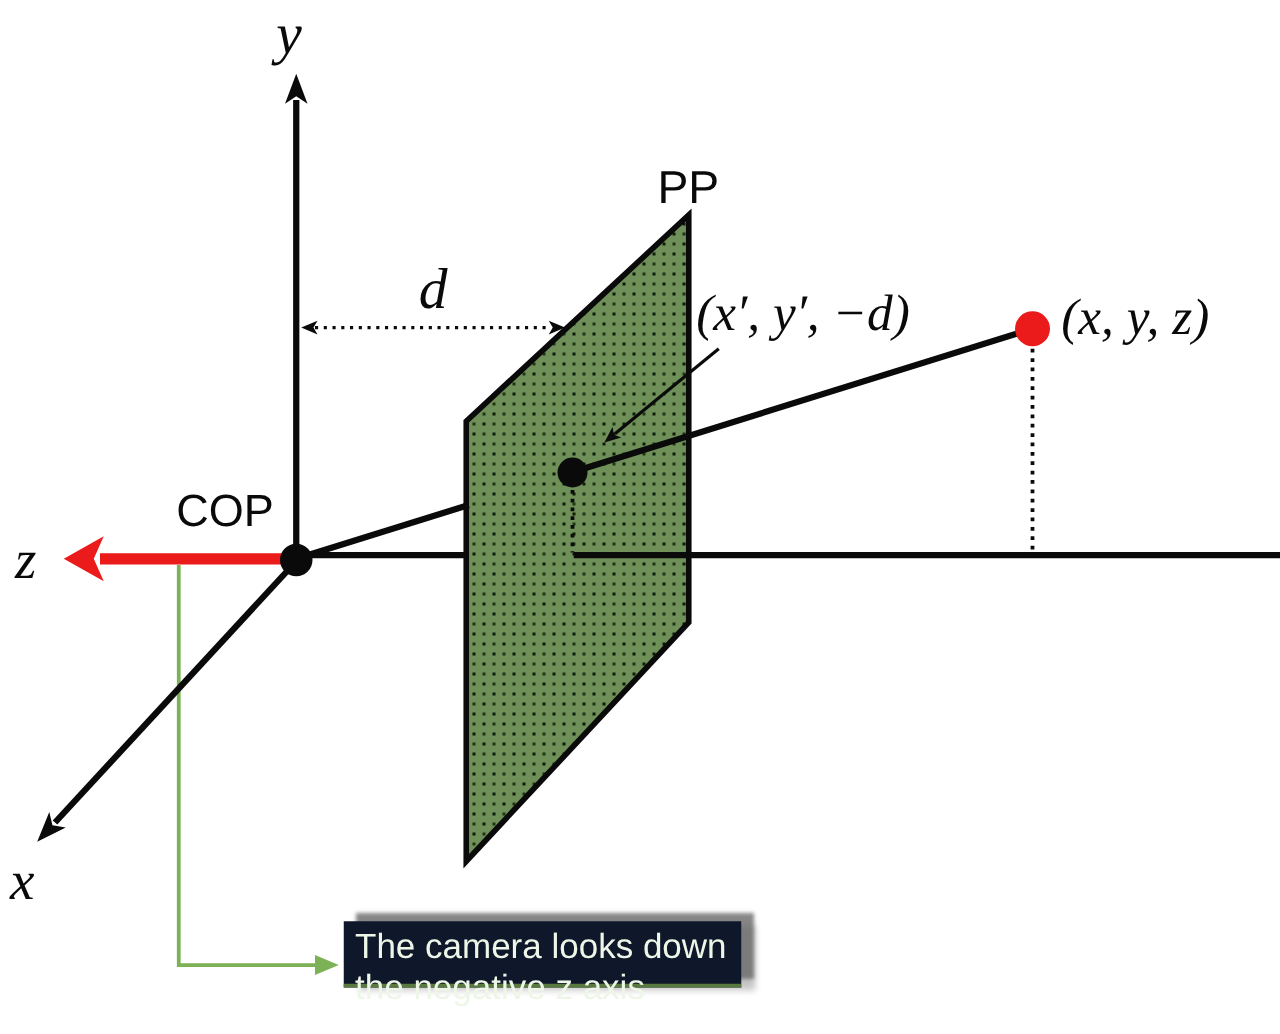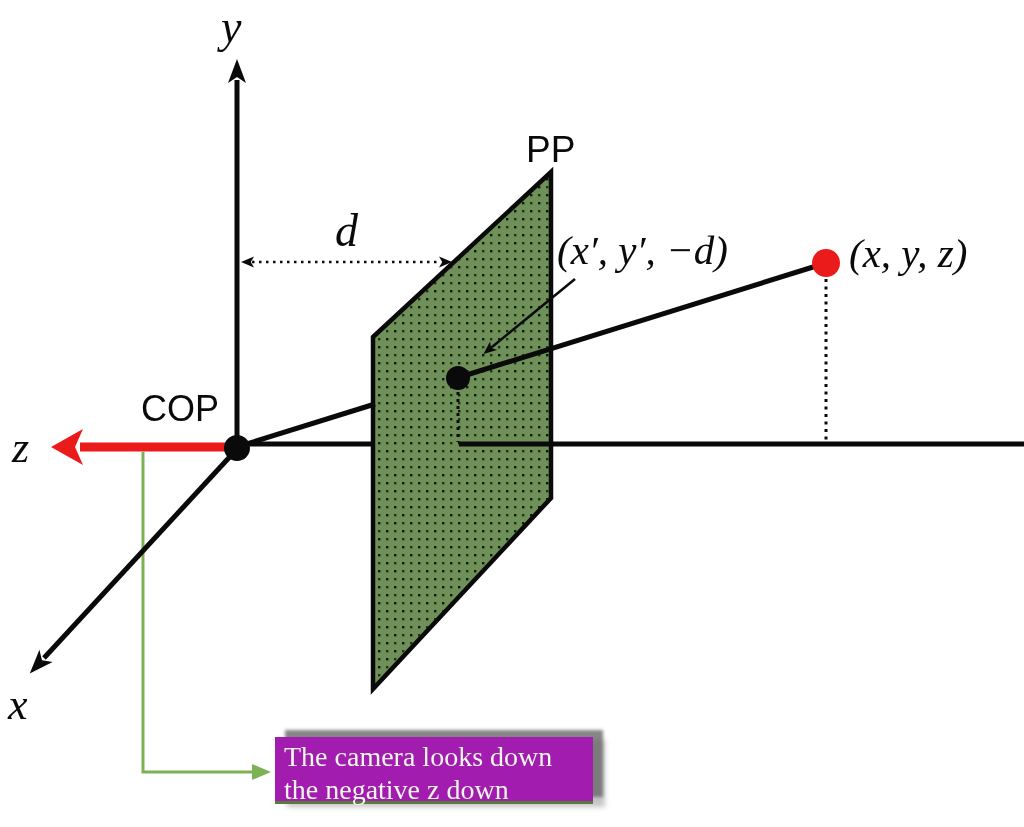--- a/index.html
+++ b/index.html
@@ -16,31 +16,31 @@
     font-style:italic;
     fill:#0a0a0a;
   }
   text.sans {
     font-family:"Liberation Sans", sans-serif;
     fill:#0a0a0a;
   }
   .callout {
     position:absolute;
     left:275px; top:737px;
-    width:318px; height:67px;
-    background:#a21caf;
+    width:318px; height:53px;
+    background:#0f172a;
     box-shadow: 10px -7px 3px rgba(104,104,104,0.80),
                 12px  3px 5px rgba(130,130,130,0.45);
     border-bottom:3px solid #597a3e;
     box-sizing:border-box;
     padding:3px 4px 0 9px;
     color:#eef6e8;
     font-size:28px;
     line-height:33px;
-    font-family:Liberation Serif, serif;
+    font-family:Liberation Sans, sans-serif;
     white-space:nowrap;
   }
 </style>
 </head>
 <body>
 
 <div class="stage">
   <svg width="1024" height="827" viewBox="0 0 1024 827">
     <defs>
       <pattern id="planedots" width="16" height="16" patternUnits="userSpaceOnUse">
@@ -97,15 +97,15 @@
     <text x="526" y="162" class="sans" font-size="37">PP</text>
     <text x="557" y="264" class="math" font-size="41">(x′, y′, −d)</text>
     <text x="849" y="267" class="math" font-size="41" fill="#ec1b1b">(x, y, z)</text>
     <text x="141" y="421" class="sans" font-size="36">COP</text>
     <text x="12" y="462" class="math" font-size="44" fill="#ec1b1b">z</text>
     <text x="8" y="719" class="math" font-size="44">x</text>
   </svg>
 
   <div class="callout">
     <div>The camera looks down</div>
-    <div>the negative z down</div>
+    <div>the negative z axis</div>
   </div>
 </div>
 
 </body></html>

